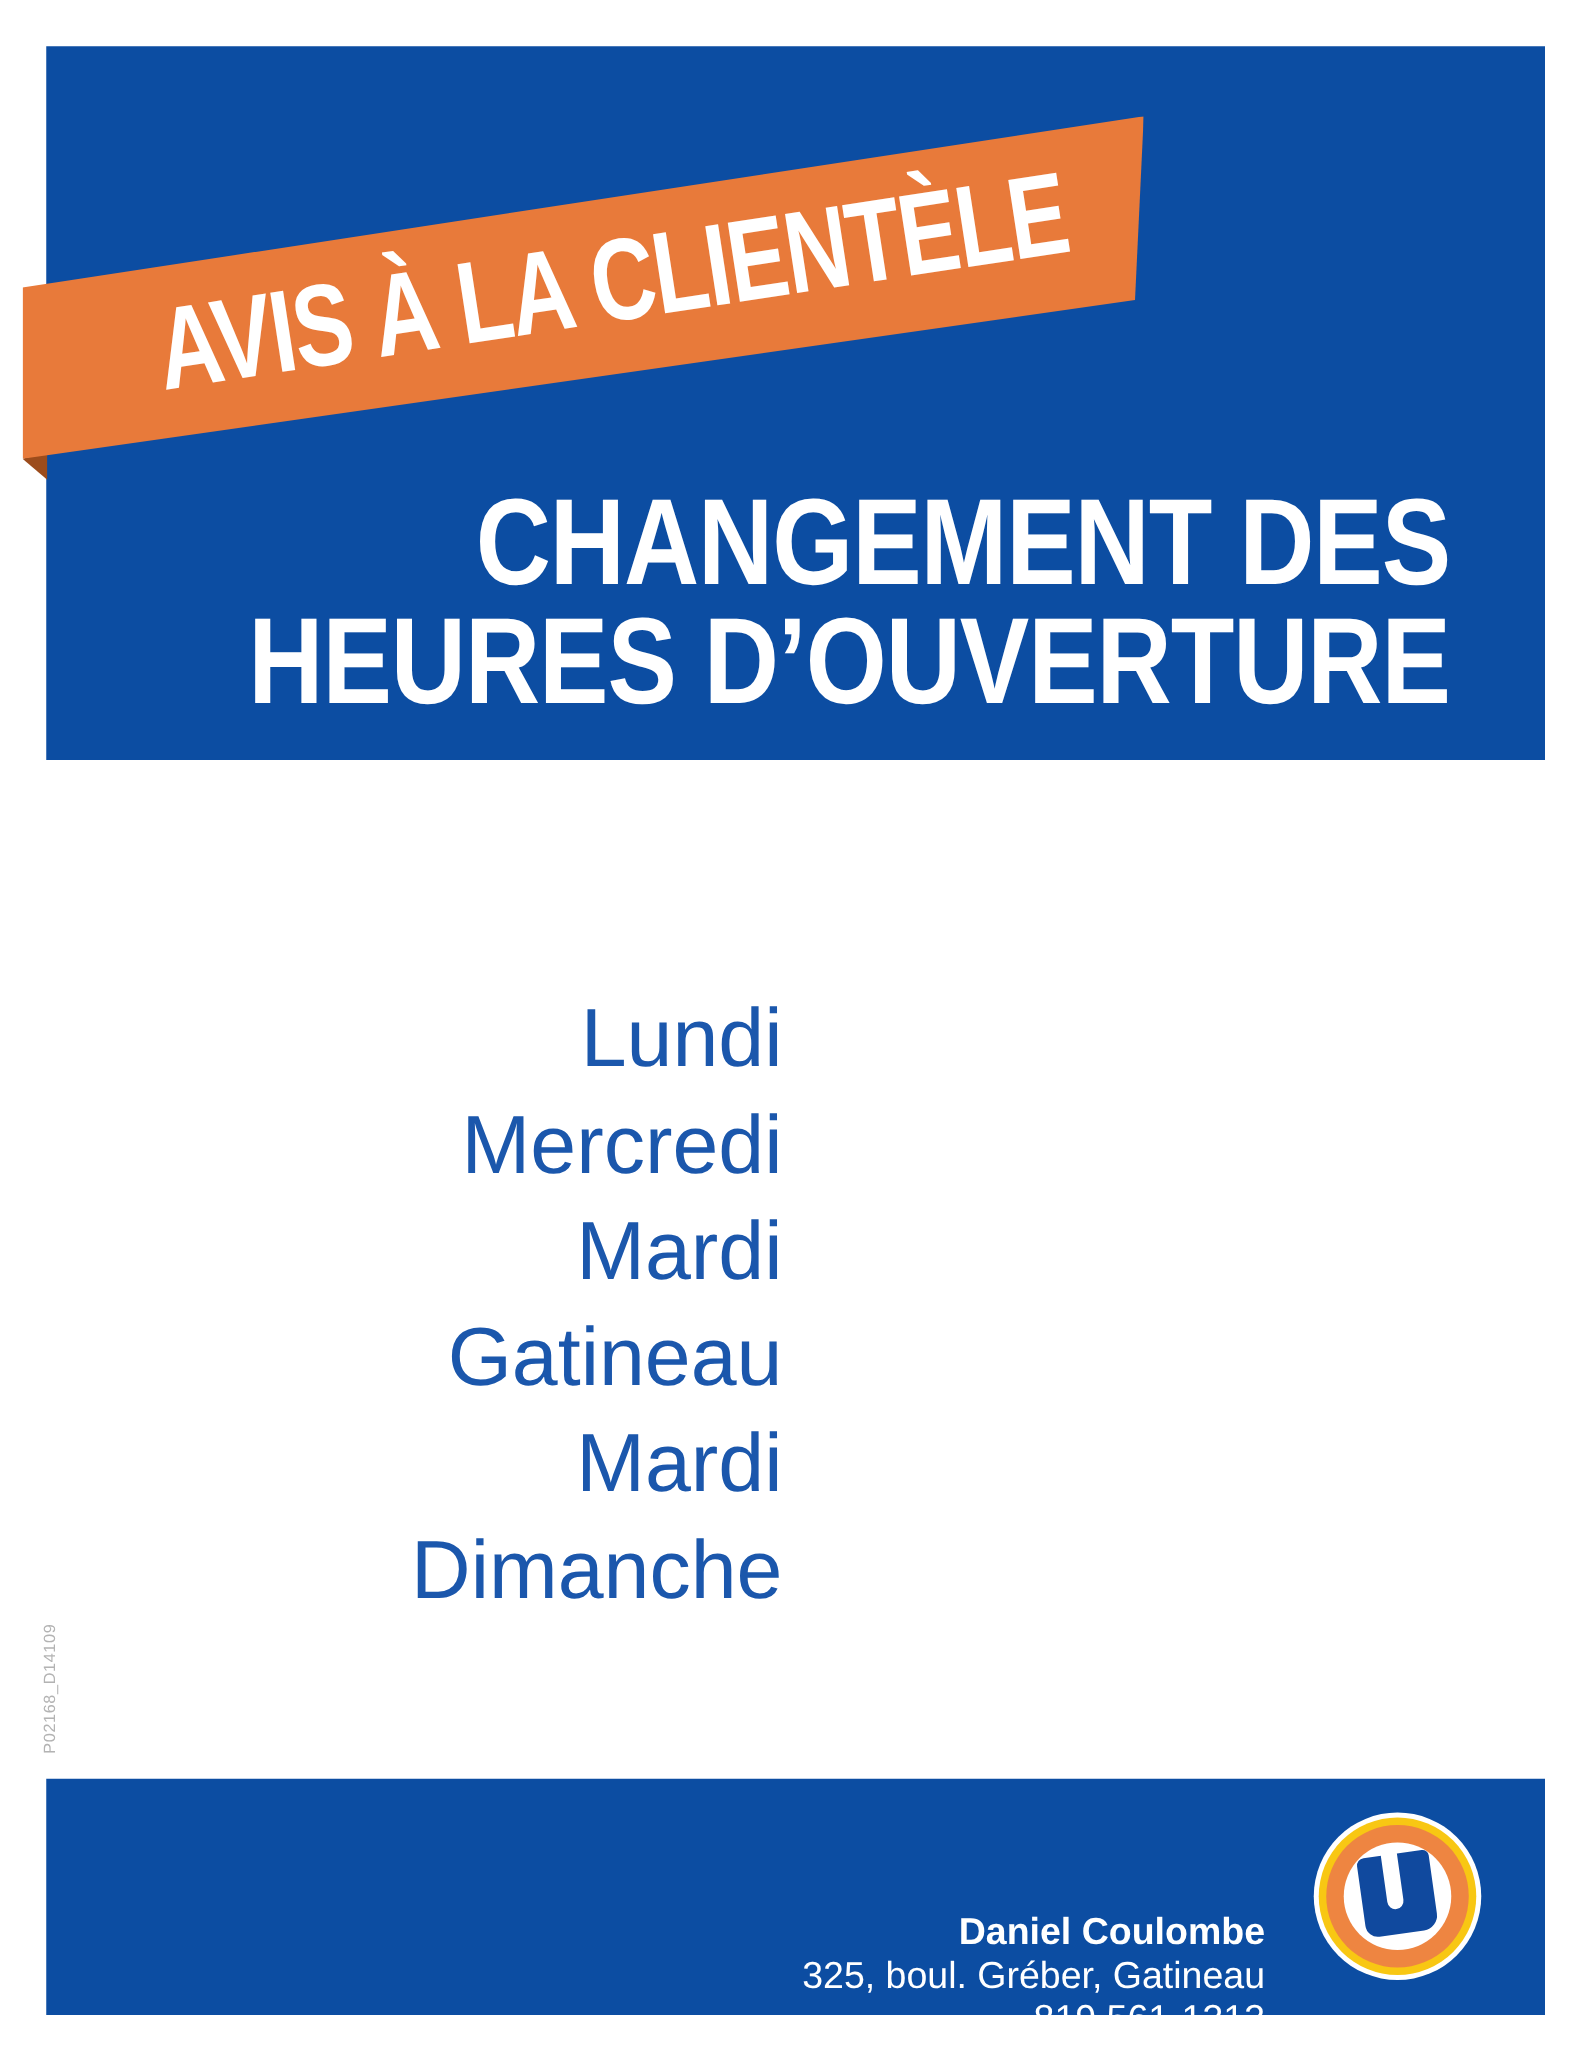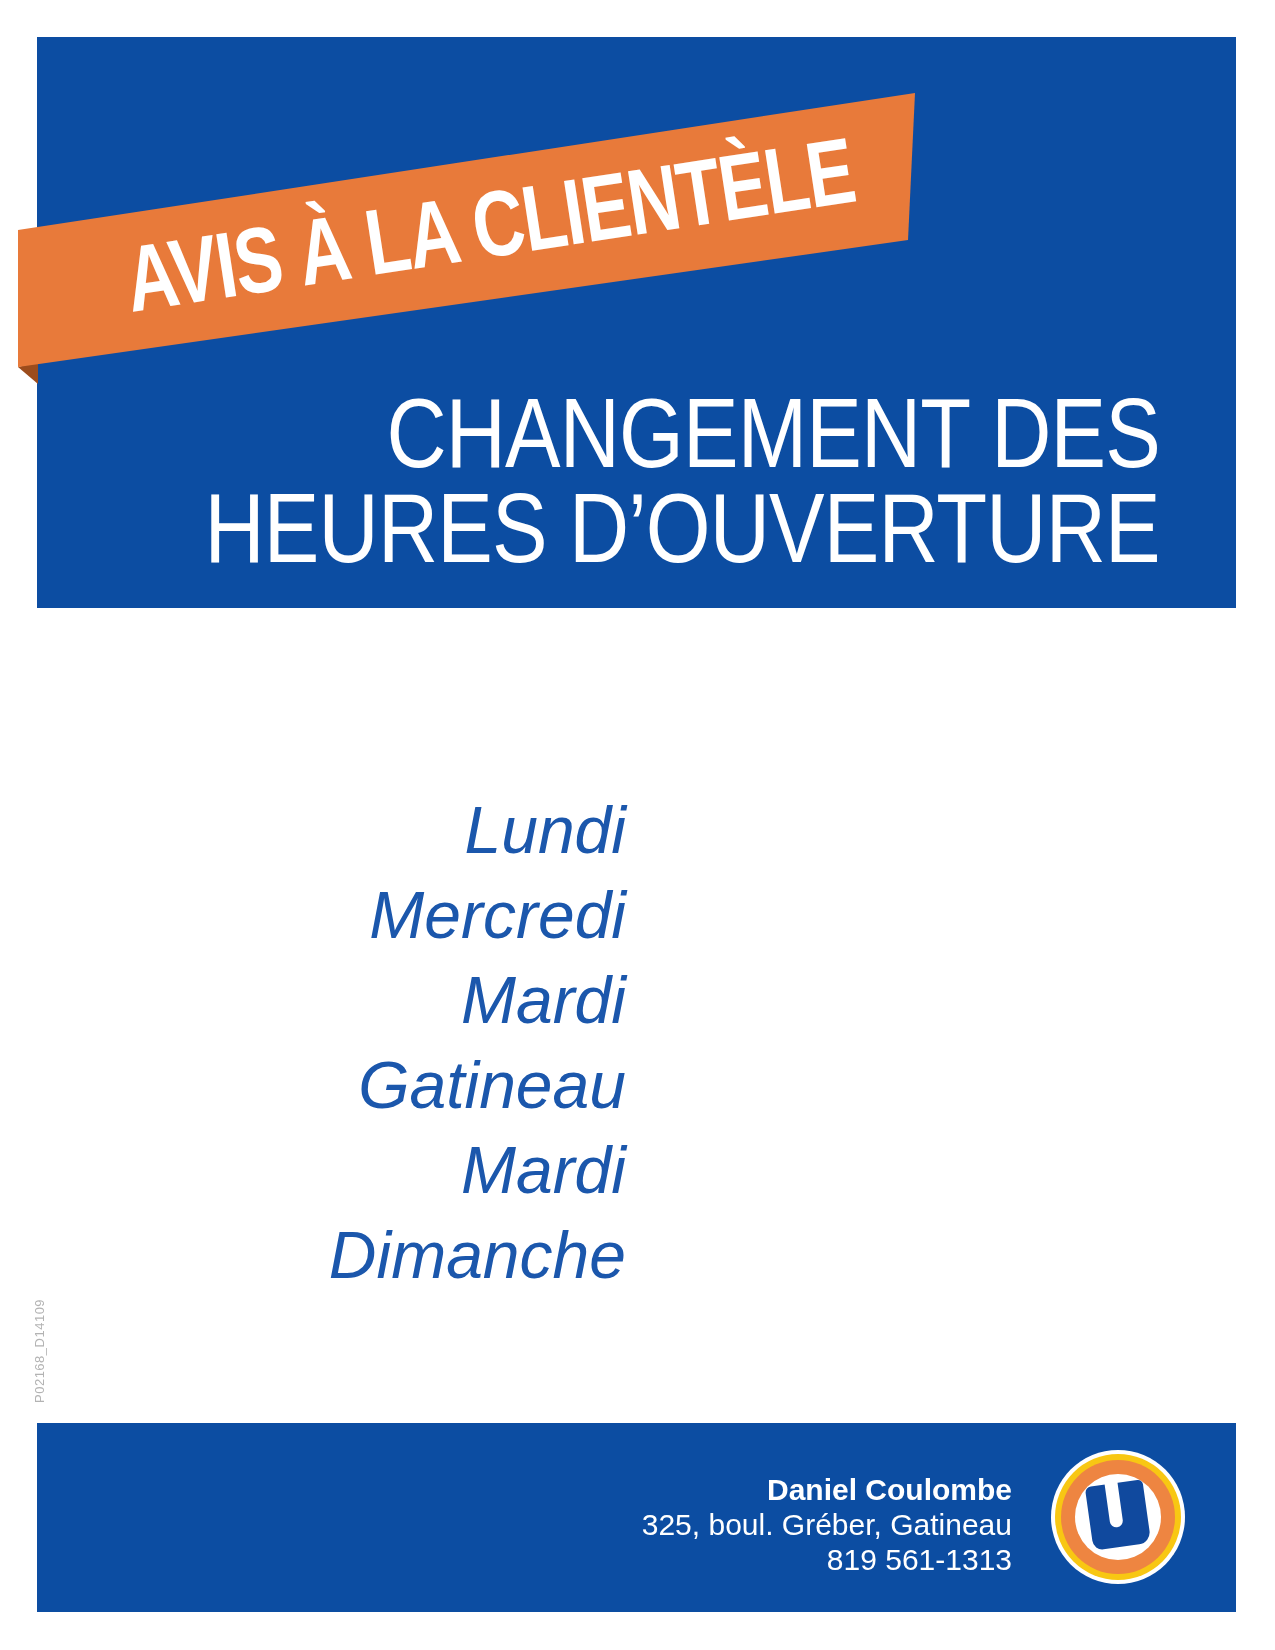--- a/index.html
+++ b/index.html
@@ -10,21 +10,21 @@
     overflow:hidden;
     font-family:"Liberation Sans", sans-serif;
   }
   
   .blue-box{
     position:absolute;left:37px;top:37px;width:1199px;height:571px;
     background:#0c4da2;
   }
   .title-block{
     position:absolute;right:115px;top:386px;
-    text-align:right;color:#ffffff;font-weight:normal;
+    text-align:right;color:#ffffff;font-weight:bold;
     font-size:98px;line-height:95px;letter-spacing:-1px;
   }
   .title-line{white-space:nowrap;}
   .title-line .condense{
     display:inline-block;transform:scaleX(0.85);transform-origin:100% 50%;
     white-space:nowrap;
   }
   
   .ribbon-shape{
     position:absolute;left:18px;top:93px;width:897px;height:274px;
@@ -46,37 +46,37 @@
     z-index:4;
   }
   .ribbon-text .condense{
     display:inline-block;transform:scaleX(0.77);transform-origin:50% 50%;
     white-space:nowrap;letter-spacing:-2px;
   }
   
   .days{
     position:absolute;right:649px;top:788px;
     text-align:right;color:#1b57ac;
-    font-size:66px;line-height:85px;font-style:italic;
+    font-size:66px;line-height:85px;
   }
   .day{white-space:nowrap;}
   
   .code-vertical{
     position:absolute;left:32px;top:1403px;
     transform:rotate(-90deg);transform-origin:0 0;
     font-size:13px;color:#b3b3b3;letter-spacing:0.5px;
     white-space:nowrap;
   }
   
   .footer-band{
     position:absolute;left:37px;top:1423px;width:1199px;height:189px;
     background:#0c4da2;
   }
   .footer-text{
-    position:absolute;right:263px;top:1472px;
+    position:absolute;right:263px;top:1528px;
     text-align:right;color:#ffffff;font-size:30px;line-height:35px;
   }
   .footer-name{font-weight:bold;}
   
   .logo{
     position:absolute;left:1051px;top:1450px;width:134px;height:134px;
     background:#ffffff;border-radius:50%;
   }
   .logo-ring-yellow{
     position:absolute;inset:4px;background:#f8c713;border-radius:50%;

